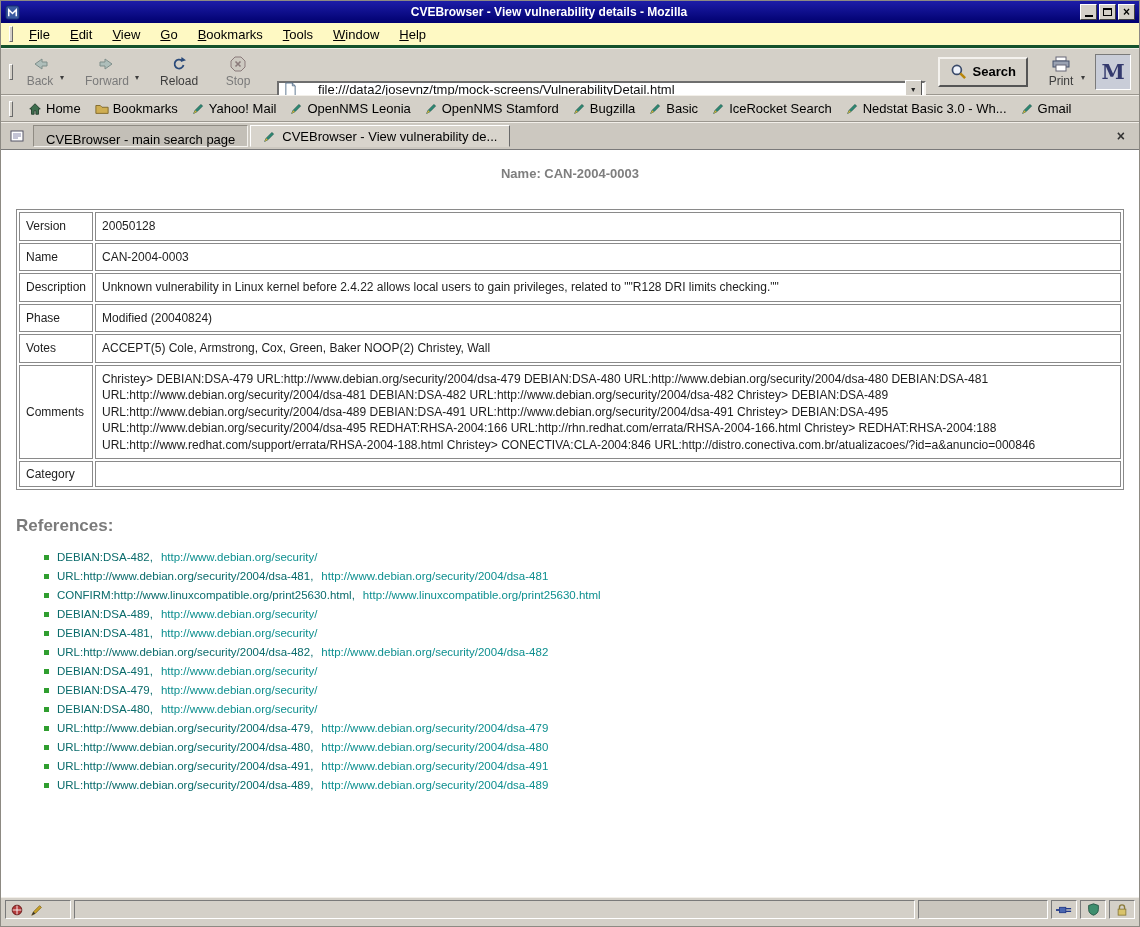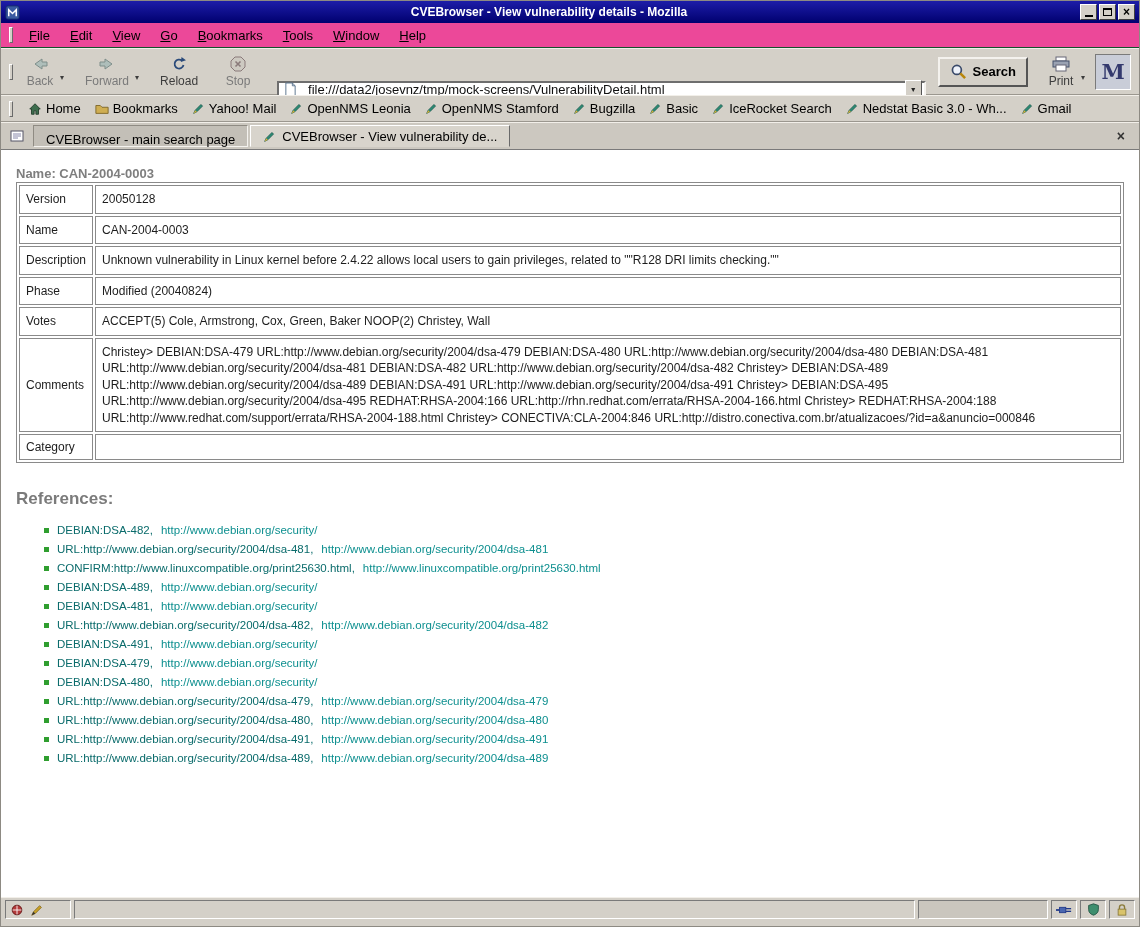--- a/index.html
+++ b/index.html
@@ -17,37 +17,37 @@
                     white-space:nowrap; overflow:hidden; }
   .win-btn { width:17px; height:16px; flex:none; background:#d4d0c8; margin-left:2px;
              border:1px solid; border-color:#fff #3f3f3f #3f3f3f #fff;
              display:flex; align-items:center; justify-content:center; color:#000; }
   .g-min { width:8px; height:2px; background:#000; margin-top:8px; }
   .g-max { width:9px; height:8px; border:1px solid #000; border-top-width:2px; }
   .g-close { font-size:12px; font-weight:bold; line-height:1; }
 
   
   .menubar { height:25px; flex:none; display:flex; align-items:center; padding-left:6px;
-             border-bottom:1px solid #14532d; background:#ec4899; }
+             border-bottom:3px solid #14532d; background:#fef9c3; }
   .grippy { width:4px; height:16px; flex:none; background:#d4d0c8; margin:0 8px 0 2px;
             border:1px solid; border-color:#fff #6a6a6a #6a6a6a #fff; }
   .menu-item { display:inline-block; padding:2px 8px; margin-right:4px; font-size:13px; color:#000; }
   .menu-item::first-letter { text-decoration:underline; }
 
   
   .nav-toolbar { height:47px; flex:none; display:flex; align-items:center; padding:0 8px 0 6px;
                  background:#d4d0c8; border-top:1px solid #f2efe9; border-bottom:1px solid #9b978f; }
   .tbw { display:flex; align-items:center; margin-right:16px; }
   .tool-btn { display:flex; flex-direction:column; align-items:center; justify-content:center;
               padding:2px 5px; min-width:38px; font-size:12px; color:#3d3d3d; gap:1px; }
   .tool-btn.dim { color:#7a7a7a; }
   .tb-ic { height:17px; display:flex; align-items:center; }
   .drop-arrow { font-size:8px; color:#3d3d3d; margin-left:1px; margin-top:12px; }
   .url-wrap { flex:1; display:flex; align-items:center; margin:0 12px 0 4px; }
-  .urlbar { flex:1; height:17px; background:#fff; display:flex; align-items:center; gap:9px;
+  .urlbar { flex:1; height:17px; background:#fff; display:flex; align-items:center; gap:19px;
             padding:0 2px 0 5px; border:2px solid; border-color:#6e6e6e #f4f2ee #f4f2ee #6e6e6e;margin-top:36px; }
   .url-input { flex:1; border:0; outline:0; background:transparent; font:13px "Liberation Sans", sans-serif; color:#101010; }
   .url-drop { width:17px; height:19px; flex:none; background:#d4d0c8; display:flex; align-items:center;
               justify-content:center; font-size:7px; color:#222;
               border:1px solid; border-color:#fff #555 #555 #fff; }
   .search-btn { display:flex; align-items:center; gap:6px; height:30px; padding:0 10px; flex:none;
                 background:#d4d0c8; font-weight:bold; font-size:13px; color:#000; margin-right:14px;
                 border:2px solid; border-color:#f4f2ee #555 #555 #f4f2ee; }
   .throbber { width:36px; height:36px; flex:none; margin-left:10px; background:#c9cdd8;
               border:1px solid; border-color:#7a7a7a #fff #fff #7a7a7a;
@@ -63,21 +63,21 @@
   .tabbar { height:27px; flex:none; display:flex; align-items:center; gap:2px; padding:2px 8px 2px 6px;
             background:#ccc8c0; border-top:1px solid #f2efe9; }
   .tablist-btn { width:20px; height:20px; display:flex; align-items:center; justify-content:center; margin-right:4px; }
   .tab { display:flex; align-items:center; gap:6px; height:22px; padding:0 12px; font-size:13px; color:#000; white-space:nowrap; }
   .tab.inactive { background:#c3bfb7; border:1px solid; border-color:#8f8b83 #f4f2ee #f4f2ee #8f8b83;flex-direction:column; }
   .tab.active   { background:#d8d4cc; border:1px solid; border-color:#fff #6a6a6a #d8d4cc #fff; }
   .tab-close { margin-left:auto; font-size:14px; font-weight:bold; color:#333; padding:0 6px; }
 
   
   .content { flex:1; background:#fff; border-top:1px solid #7a7a7a; padding:10px 15px; overflow:hidden; }
-  .name-header { font-size:13px; font-weight:bold; color:#7e7e7e; margin:6px 0 1px 0; }
+  .name-header { font-size:13px; font-weight:bold; color:#7e7e7e; margin:6px 0 28px 0;text-align:center; }
 
   table.detail { width:100%; border-collapse:separate; border-spacing:2px;
                  border:1px solid #8a8a8a; background:#fff; }
   table.detail td { border:1px solid #8a8a8a; font-size:12px; color:#1d1d1d;
                     padding:5px 6px; vertical-align:middle; }
   td.lbl { width:72px;margin-left:12px; }
   td.val { line-height:16.5px; }
 
   .refs-heading { font-size:17px; font-weight:bold; color:#7b7b7b; margin:26px 0 14px 0; }
   ul.ref-list { list-style:none; margin:0 0 0 28px; padding:0; }

